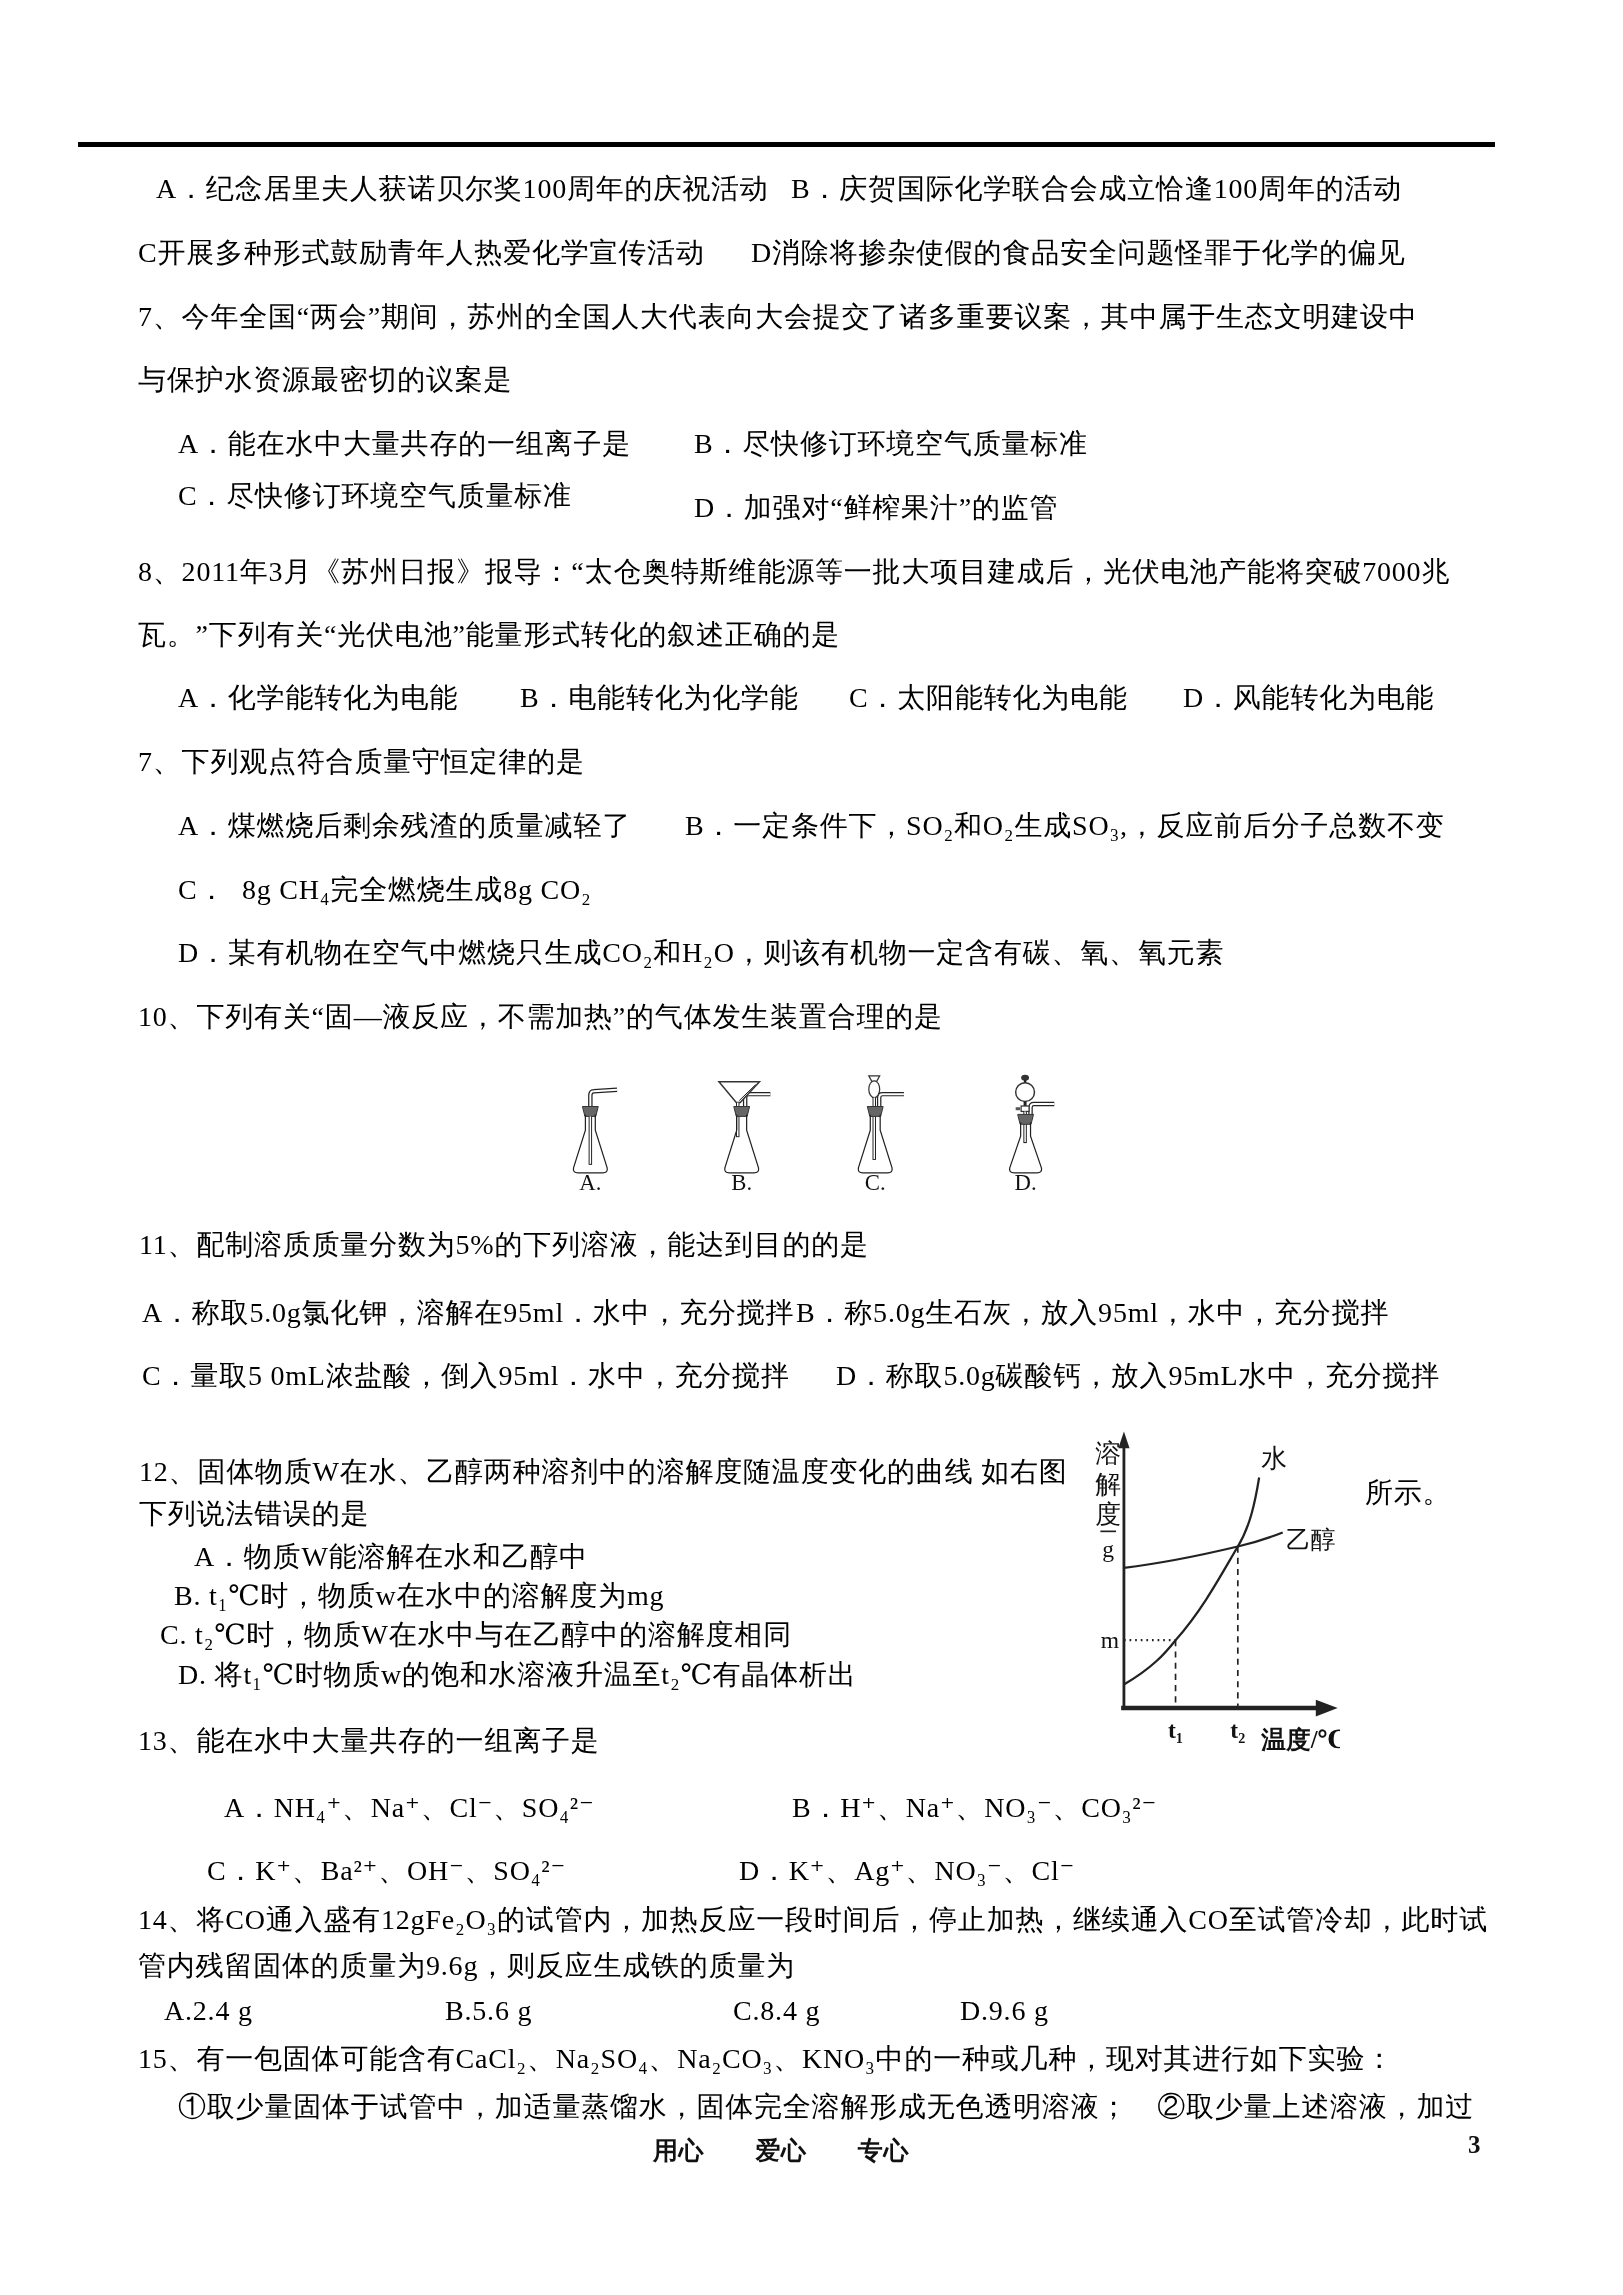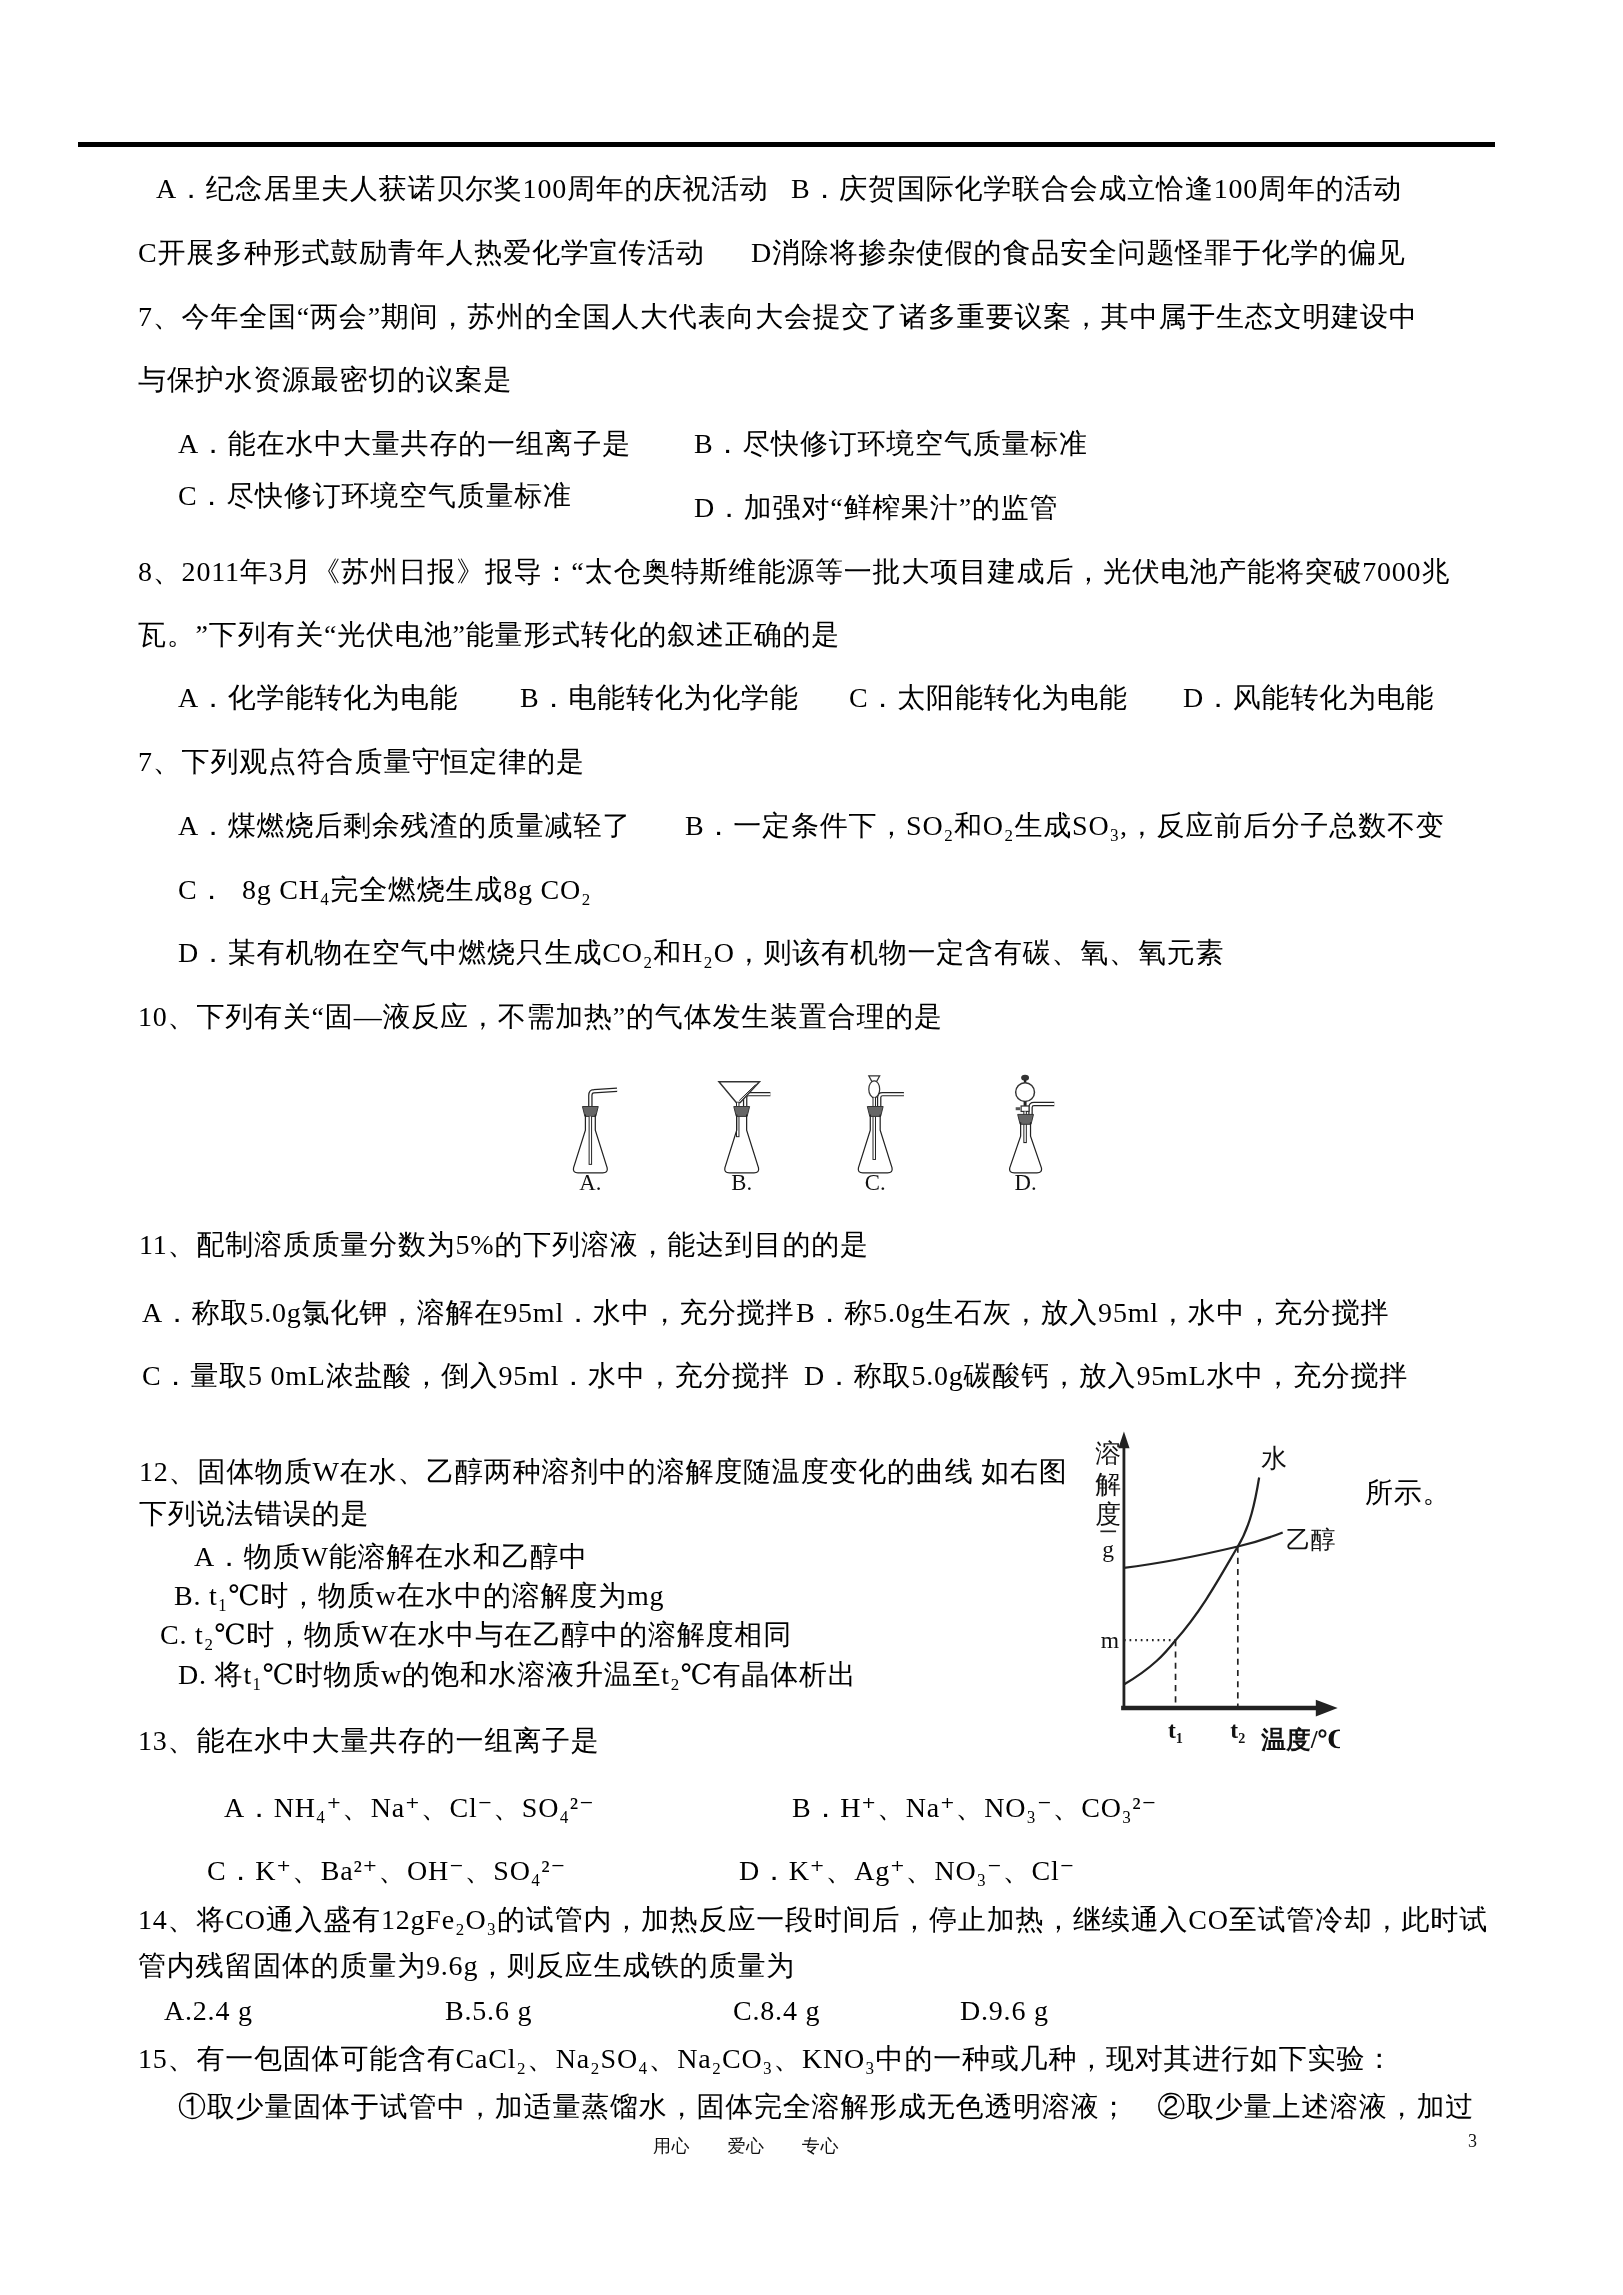--- a/index.html
+++ b/index.html
@@ -7,21 +7,21 @@
     width:1623px;height:2295px;position:relative;background:#ffffff;
     font-family:"Liberation Serif","DejaVu Serif",serif;color:#000;
     overflow:hidden;
   }
   .t{
     position:absolute;white-space:pre;font-size:28px;letter-spacing:0.8px;
     line-height:1.12;color:#000;
   }
   .rule{position:absolute;left:78px;top:142px;width:1417px;height:5px;background:#000;}
   .fig{position:absolute;}
-  .footer-t{position:absolute;white-space:pre;font-size:18px;letter-spacing:0.6px;color:#111;}
+  .footer-t{position:absolute;white-space:pre;font-size:25px;letter-spacing:0.6px;color:#111;font-weight:bold;}
   svg text{font-family:"Liberation Serif","DejaVu Serif",serif;fill:#111;}
   svg .ln{stroke:#222;fill:none;}
 </style>
 </head>
 <body>
 
 <div class="rule"></div>
 
 <span class="t" style="left:156px;top:173px">A．纪念居里夫人获诺贝尔奖100周年的庆祝活动</span>
 <span class="t" style="left:791px;top:173px">B．庆贺国际化学联合会成立恰逢100周年的活动</span>
@@ -100,21 +100,21 @@
     <polygon points="44,80 76,80 71,100 49,100" fill="#666" stroke="#333" stroke-width="2"></polygon>
     <path class="ln" stroke-width="2.5" d="M50,96 L50,124 L28,188 Q26,198 37,198 L83,198 Q94,198 92,188 L70,124 L70,96"></path>
     <text x="60" y="232" text-anchor="middle" font-size="46">D.</text>
   </g>
 </svg>
 
 <span class="t" style="left:139px;top:1229px">11、配制溶质质量分数为5%的下列溶液，能达到目的的是</span>
 <span class="t" style="left:142px;top:1297px">A．称取5.0g氯化钾，溶解在95ml．水中，充分搅拌</span>
 <span class="t" style="left:796px;top:1297px">B．称5.0g生石灰，放入95ml，水中，充分搅拌</span>
 <span class="t" style="left:142px;top:1360px">C．量取5 0mL浓盐酸，倒入95ml．水中，充分搅拌</span>
-<span class="t" style="left:804px;top:1360px">D．称取5.0g碳酸钙，放入95mL水中，充分搅拌</span>
+<span class="t" style="left:836px;top:1360px">D．称取5.0g碳酸钙，放入95mL水中，充分搅拌</span>
 
 <span class="t" style="left:139px;top:1456px">12、固体物质W在水、乙醇两种溶剂中的溶解度随温度变化的曲线 如右图</span>
 <span class="t" style="left:1365px;top:1477px">所示。</span>
 <span class="t" style="left:139px;top:1498px">下列说法错误的是</span>
 <span class="t" style="left:194px;top:1541px">A．物质W能溶解在水和乙醇中</span>
 <span class="t" style="left:174px;top:1580px">B. t₁℃时，物质w在水中的溶解度为mg</span>
 <span class="t" style="left:160px;top:1619px">C. t₂℃时，物质W在水中与在乙醇中的溶解度相同</span>
 <span class="t" style="left:178px;top:1659px">D. 将t₁℃时物质w的饱和水溶液升温至t₂℃有晶体析出</span>
 
 <svg class="fig" style="left:1093px;top:1427px" width="247" height="331" viewBox="0 0 440 590">

